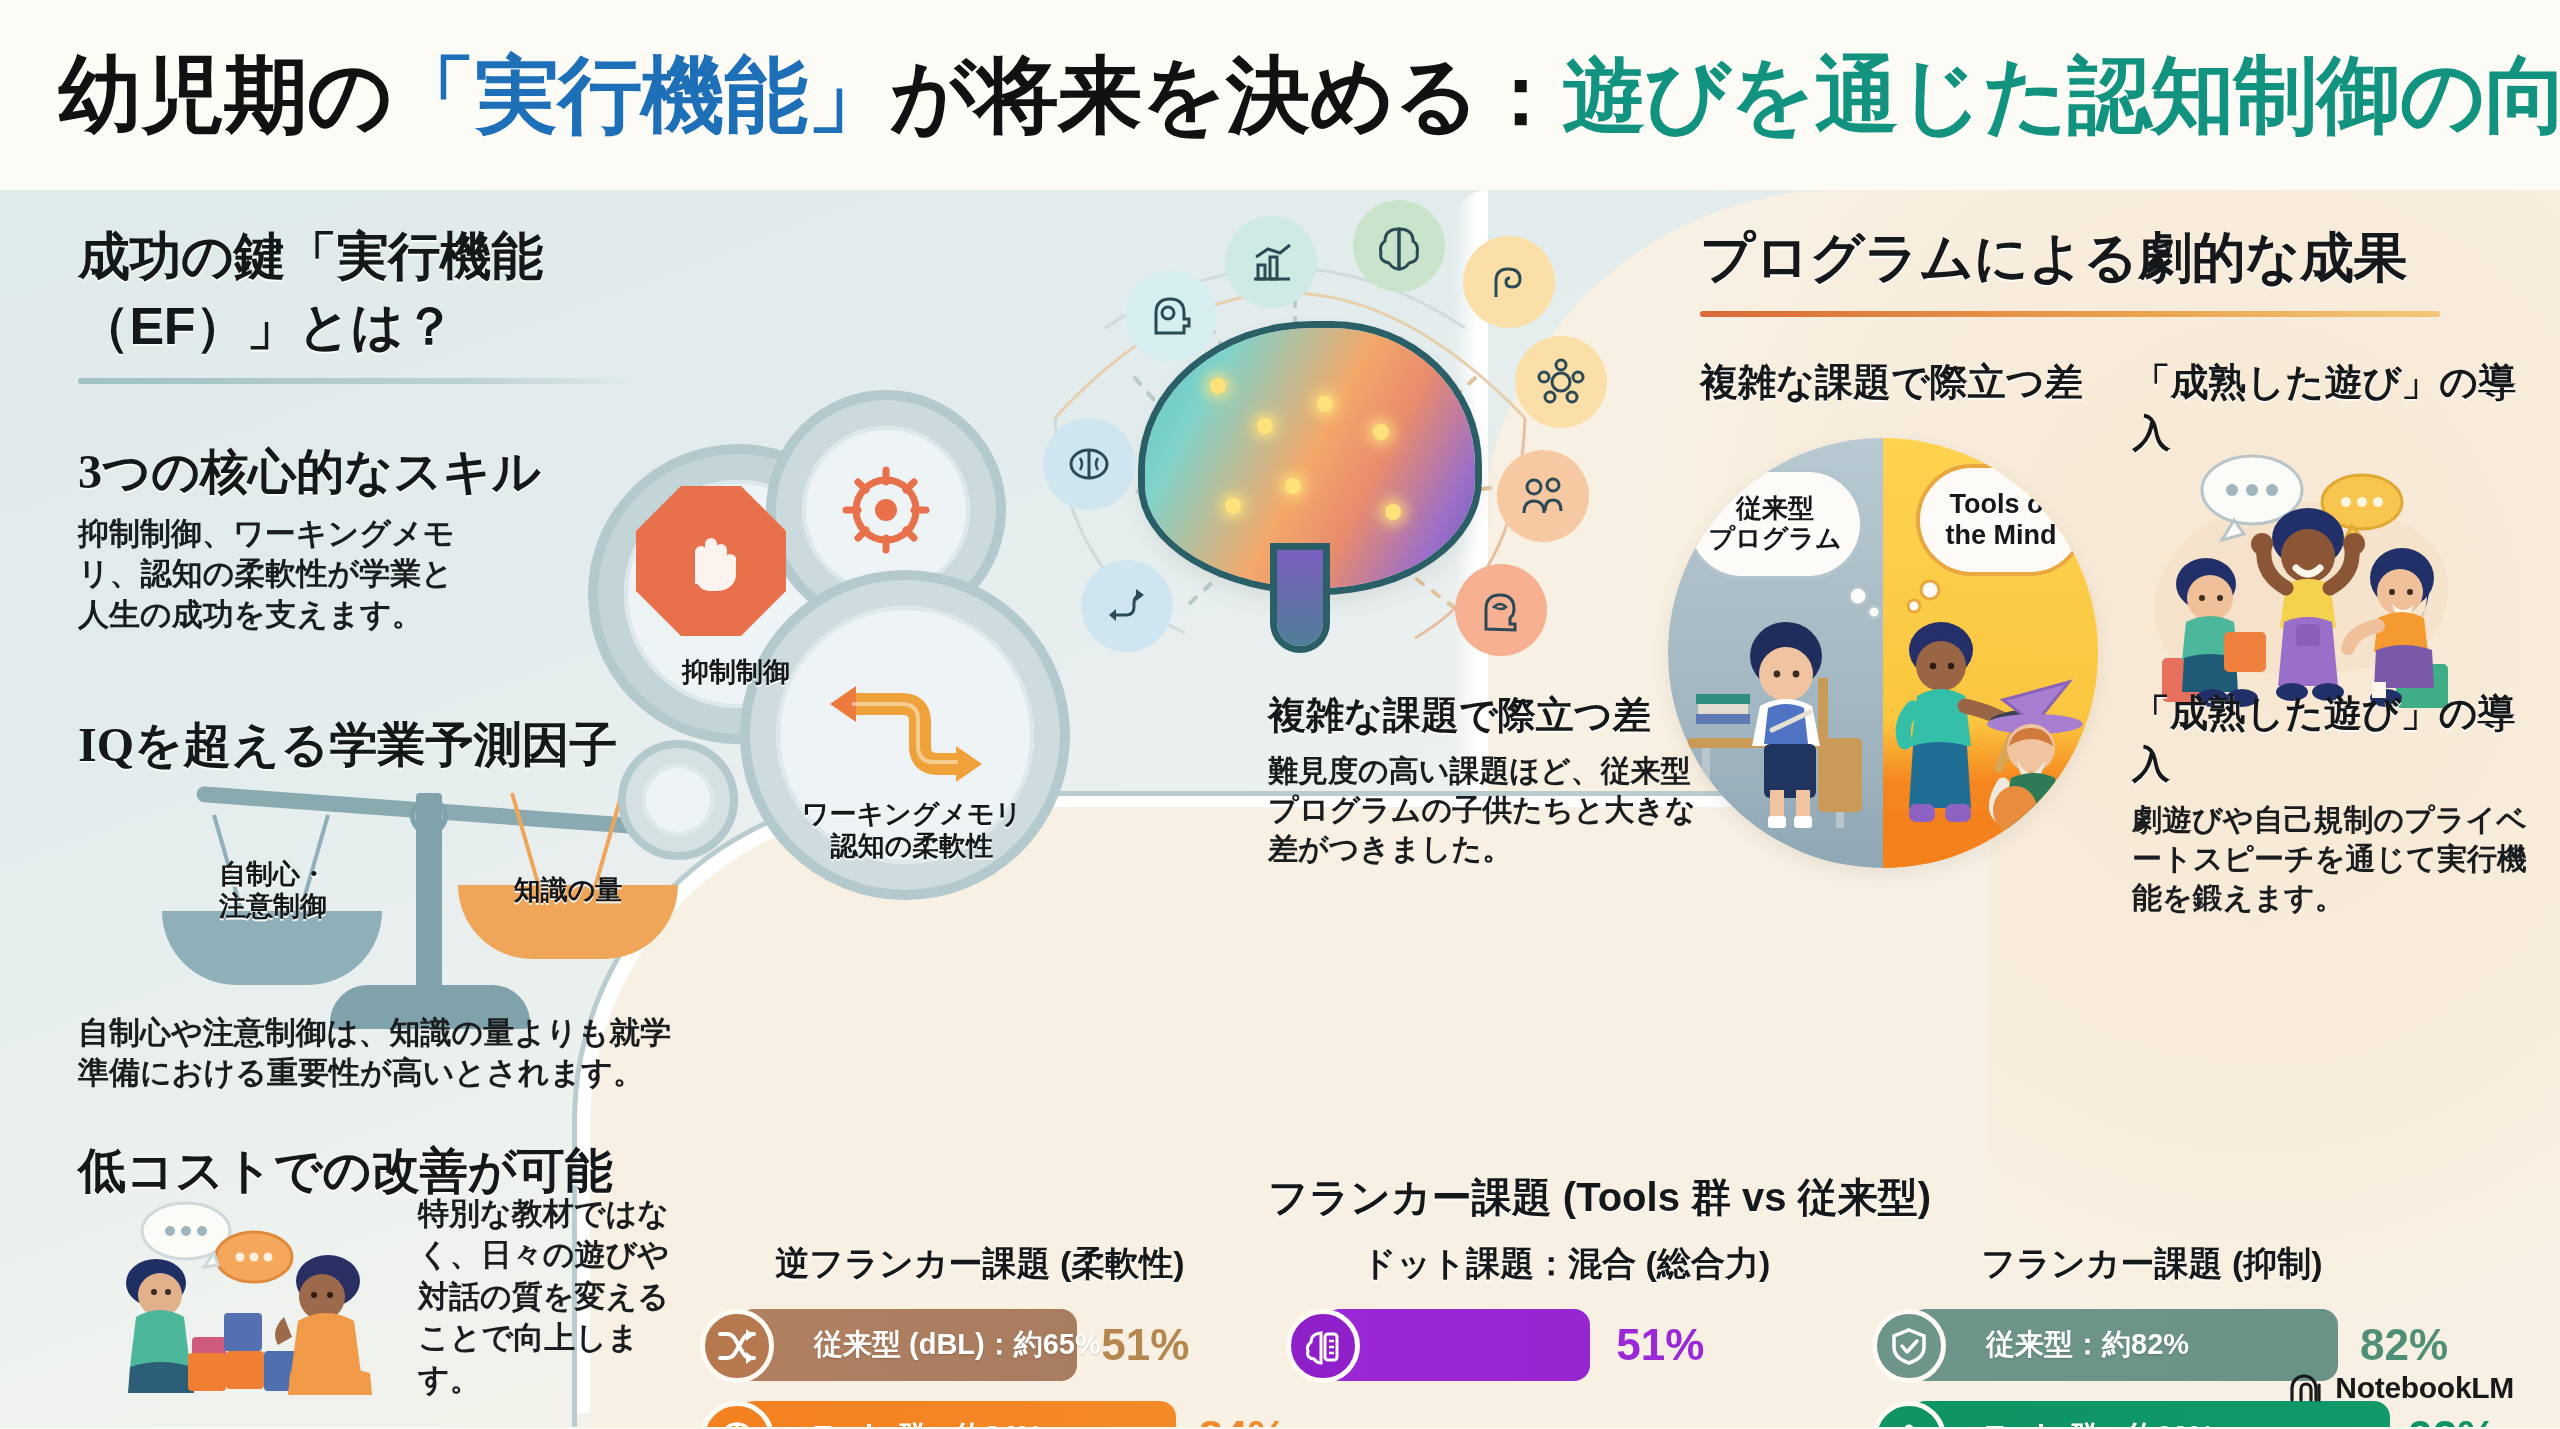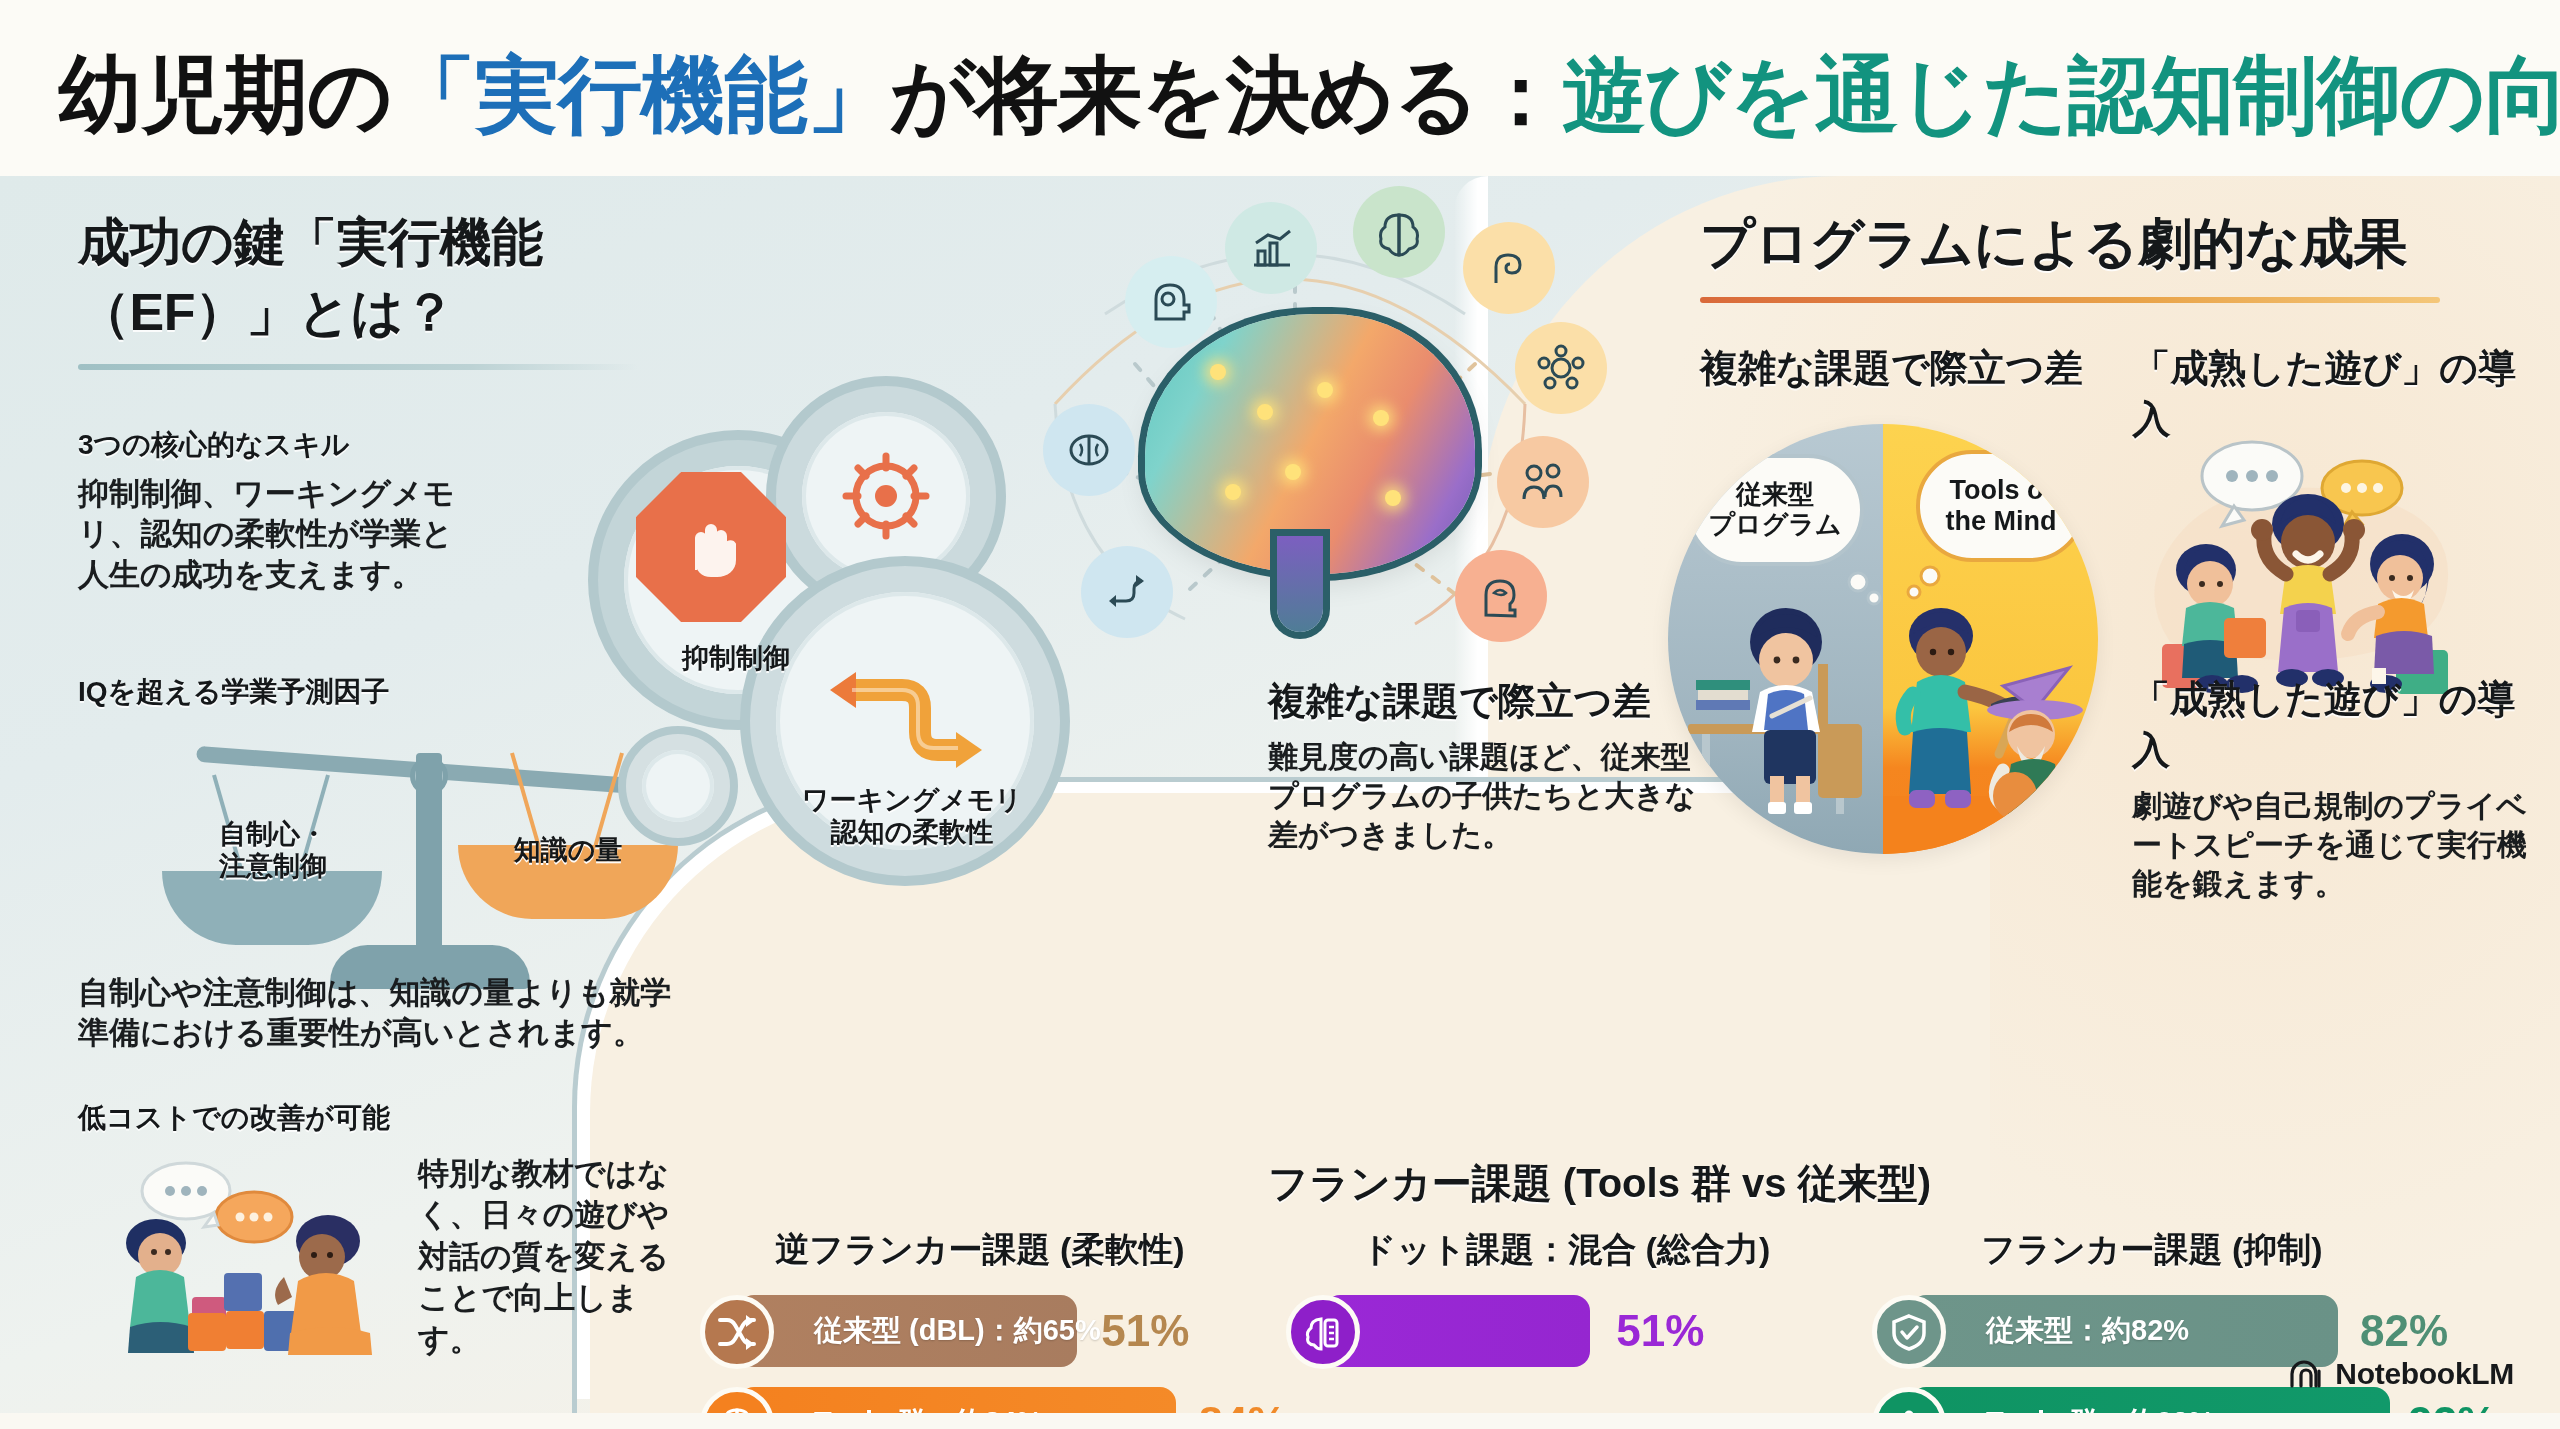--- a/index.html
+++ b/index.html
@@ -20,21 +20,21 @@
   .title {
     margin-left: 58px;
     font-size: 84px; font-weight: 700; letter-spacing: -1px;
     white-space: nowrap; color: #111;
   }
   .title .blue { color: #1d6fb8; }
   .title .green { color: #12937f; }
 
   
   .body-panel {
-    position: absolute; left: 0; top: 176px; width: 2560px; height: 1237px;
+    position: absolute; left: 0; top: 190px; width: 2560px; height: 1237px;
     background: linear-gradient(160deg,#dfeaea 0%,#e3eced 28%,#eef2ef 55%,#f6f1e7 75%,#f8f2e6 100%);
     overflow: hidden;
   }
   
   .cream-right {
     position: absolute; right: 0; top: 0; width: 1080px; height: 1237px;
     background: #f8f0e2;
     border-radius: 360px 0 0 0;
   }
   .cream-right::before{
@@ -59,22 +59,23 @@
     position:absolute; right:0; top:0; width:1010px; height:1237px;
     background: radial-gradient(ellipse at 70% 35%, rgba(246,224,196,.55) 0%, rgba(248,240,226,0) 62%);
   }
 
   
   .sec-head {
     font-size: 54px; font-weight: 700; color: #15181a; letter-spacing: -.5px;
     text-shadow: 0 2px 0 rgba(255,255,255,.85);
   }
   .sub-head {
-    font-size: 28px; font-weight: 700; color: #15181a;
+    font-size: 48px; font-weight: 700; color: #15181a;
     text-shadow: 0 2px 0 rgba(255,255,255,.8);
+    font-family: Liberation Serif, serif;
   }
   .body-txt { font-size: 31px; font-weight: 700; line-height: 1.30; color: #1a1d1f; }
   .rule {
     height: 6px; border-radius: 3px;
     background: linear-gradient(90deg,#9fc0c4 0%,#bcd2d4 70%,rgba(188,210,212,0) 100%);
   }
   .rule-orange {
     height: 6px; border-radius: 3px;
     background: linear-gradient(90deg,#d9693a 0%,#e9a44a 60%,#f4c77a 100%);
   }

